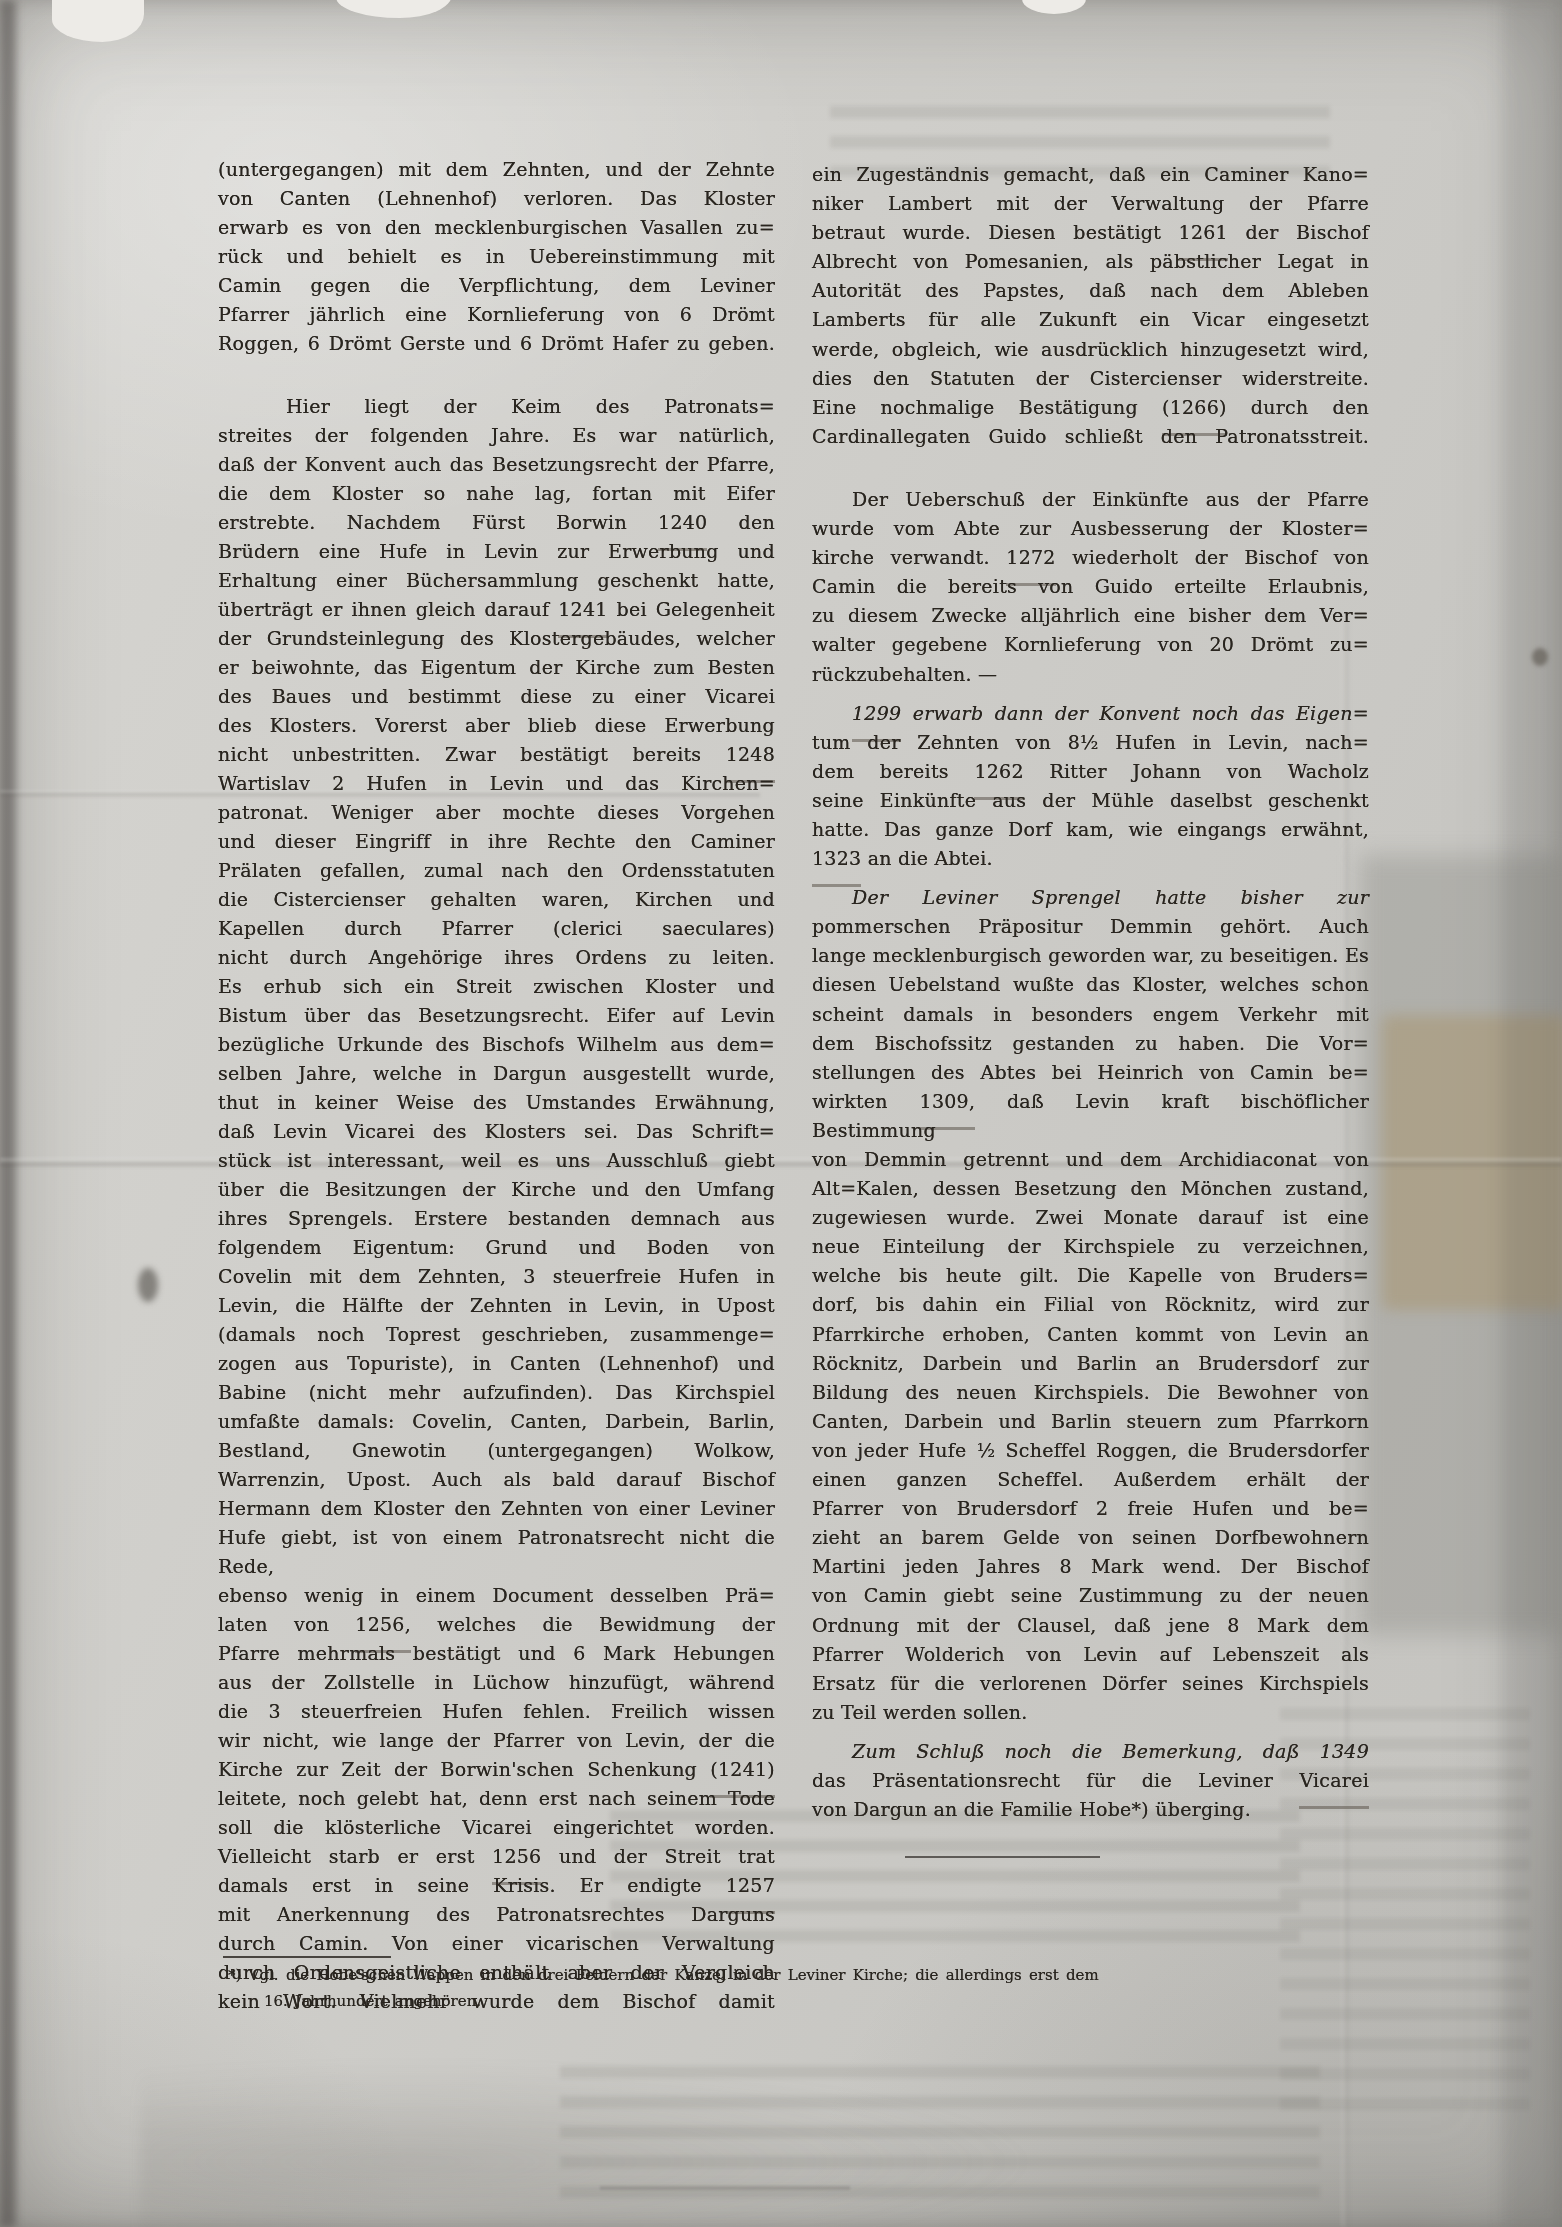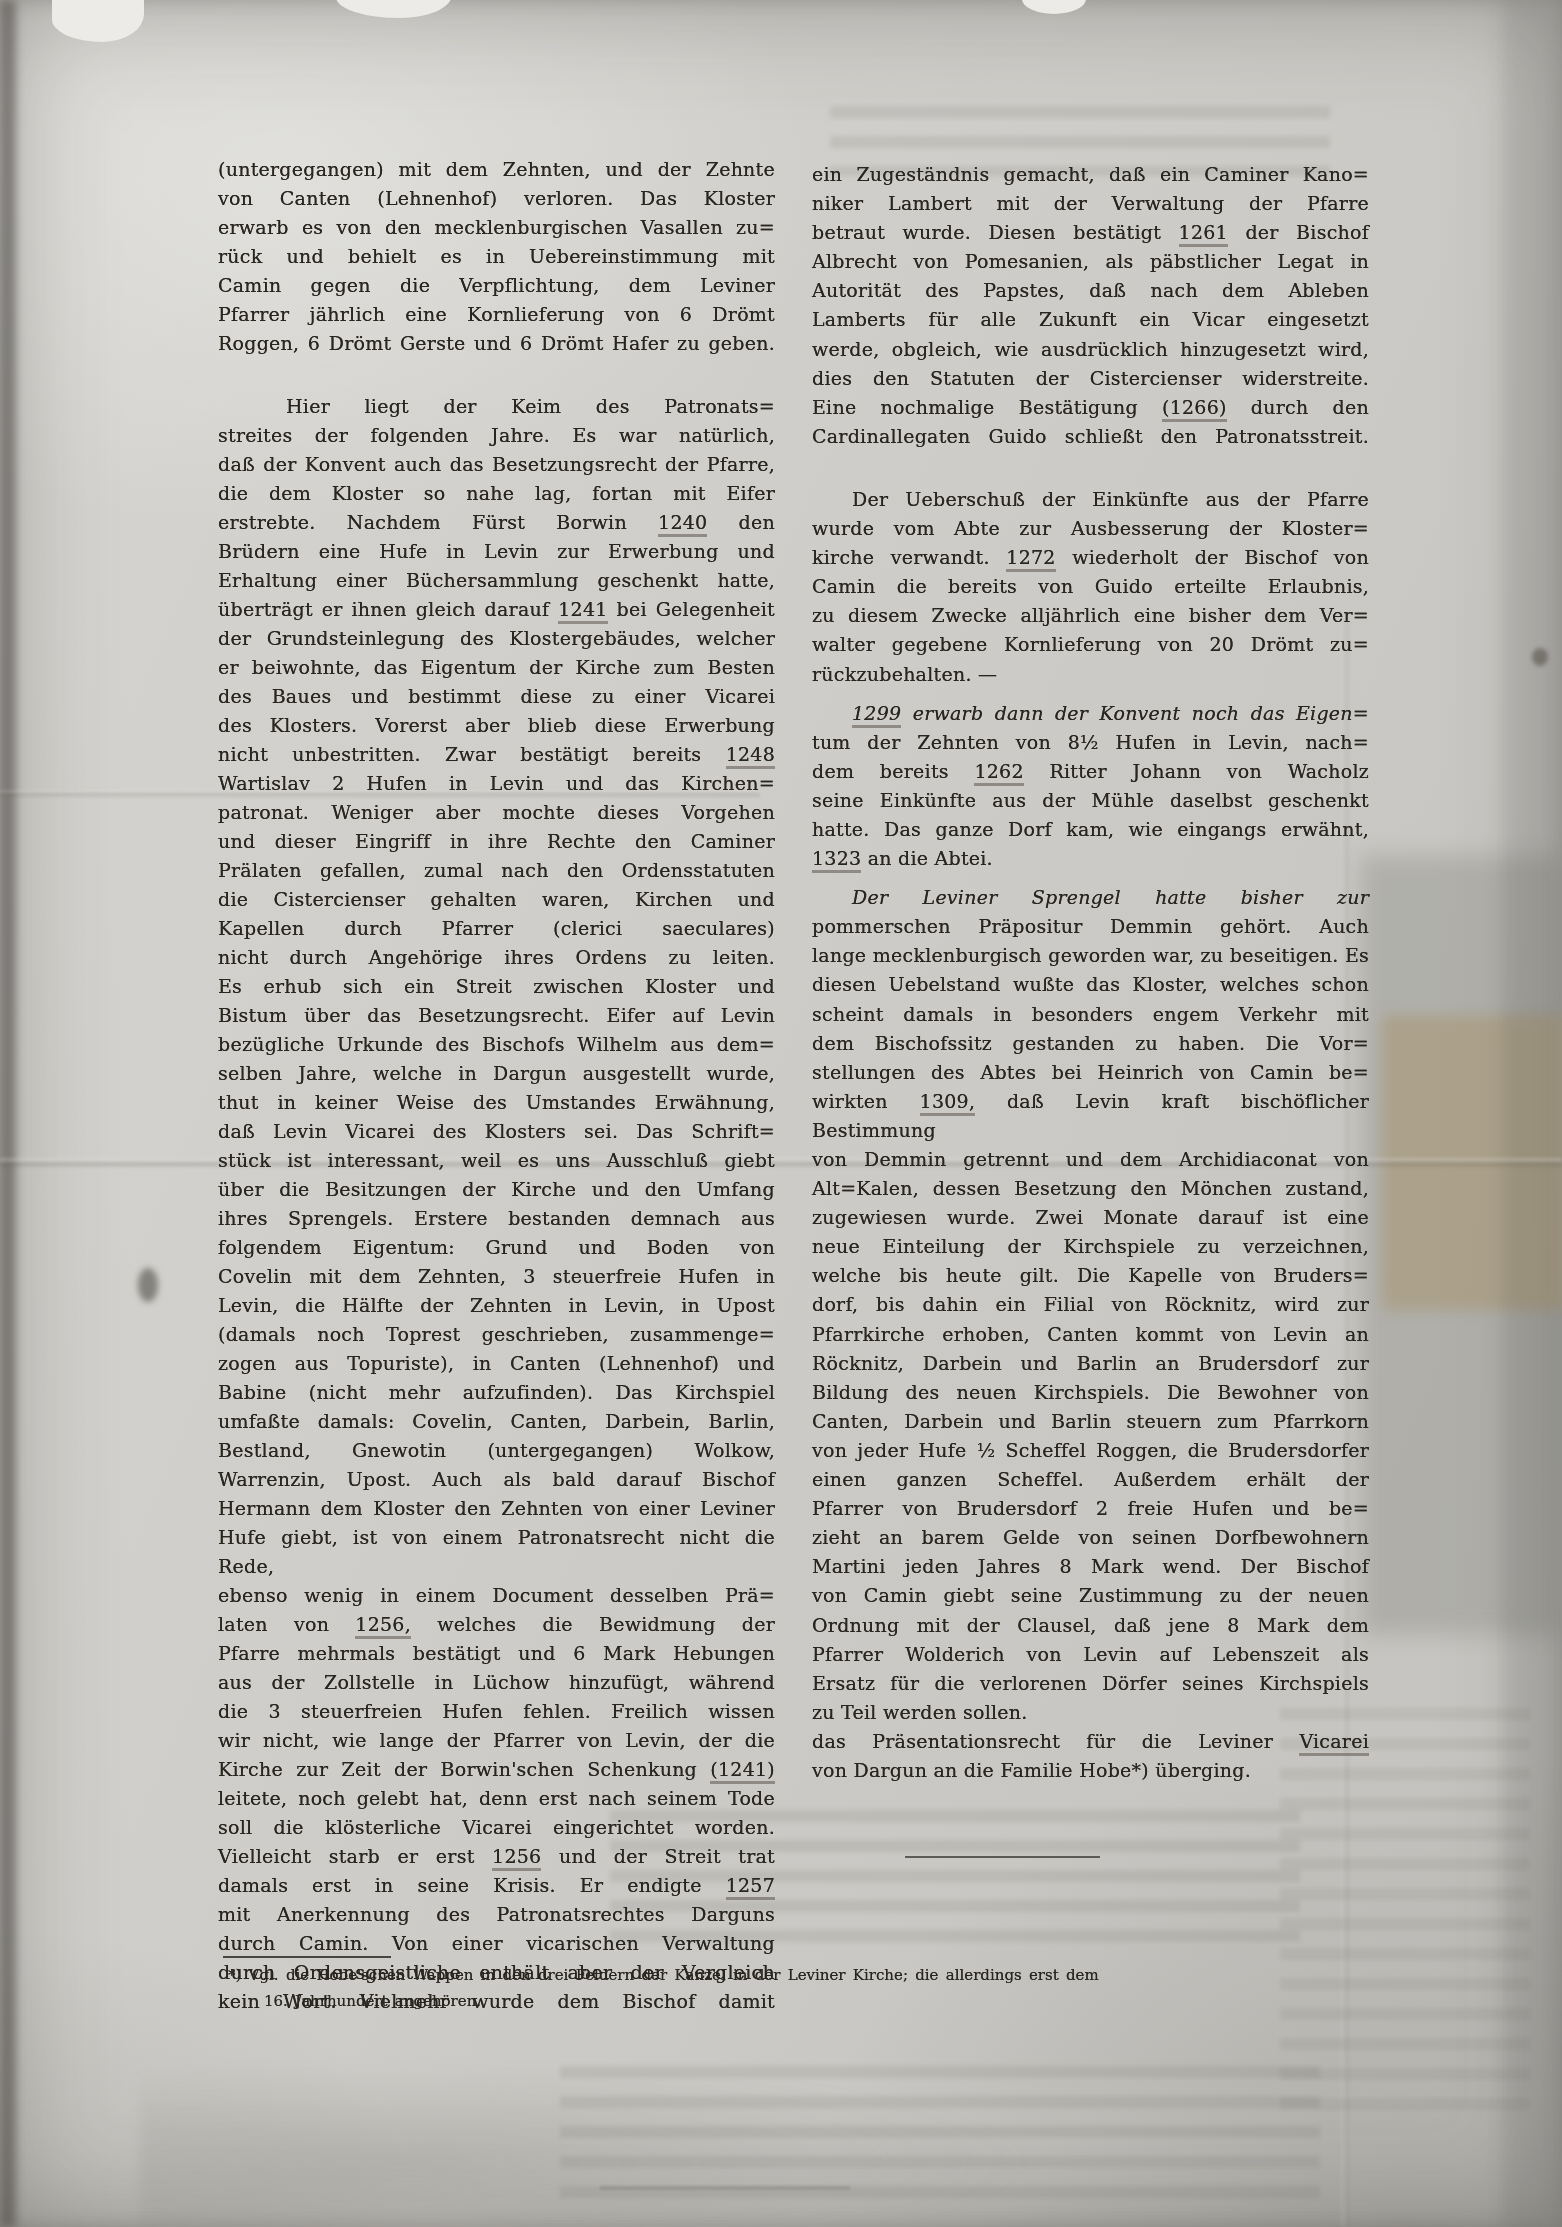--- a/index.html
+++ b/index.html
@@ -17,21 +17,21 @@
   
   .col{position:absolute;width:557px;font-size:19px;letter-spacing:0.25px;
        text-shadow:0 0 0.6px rgba(41,37,31,0.85);}
   .col-left {left:218px;top:155px;line-height:29.0px;}
   .col-right{left:812px;top:160px;line-height:29.1px;}
   .line{text-align:justify;text-align-last:justify;white-space:normal;}
   .line.short{text-align-last:left;}
   .line.ind{padding-left:68px;margin-top:34px;}
   .col-right .line.ind{padding-left:40px;}
   .line.gap{margin-top:10px;font-style:italic;}
-  .u{border-bottom:3px solid rgba(92,86,77,0.55);padding-bottom:1px;margin-top:34px;}
+  .u{border-bottom:3px solid rgba(92,86,77,0.55);padding-bottom:15px;margin-top:34px;}
   
   .fnsep{position:absolute;left:223px;top:1956px;width:168px;height:2px;
          background:rgba(48,44,39,0.85);}
   .footnote{position:absolute;left:228px;top:1962px;width:1045px;
             font-size:15px;line-height:26px;word-spacing:2.5px;
             text-shadow:0 0 0.5px rgba(41,37,31,0.8);}
   .footnote .line{text-align:left;text-align-last:left;}
   .footnote .line.cont{padding-left:36px;}
   
   .endrule{position:absolute;left:905px;top:1856px;width:195px;height:2px;
@@ -210,20 +210,21 @@
       <div class="line">von jeder Hufe ½ Scheffel Roggen, die Brudersdorfer</div>
       <div class="line">einen ganzen Scheffel. Außerdem erhält der</div>
       <div class="line">Pfarrer von Brudersdorf 2 freie Hufen und be=</div>
       <div class="line">zieht an barem Gelde von seinen Dorfbewohnern</div>
       <div class="line">Martini jeden Jahres 8 Mark wend. Der Bischof</div>
       <div class="line">von Camin giebt seine Zustimmung zu der neuen</div>
       <div class="line">Ordnung mit der Clausel, daß jene 8 Mark dem</div>
       <div class="line">Pfarrer Wolderich von Levin auf Lebenszeit als</div>
       <div class="line">Ersatz für die verlorenen Dörfer seines Kirchspiels</div>
       <div class="line short">zu Teil werden sollen.</div>
+      <div class="line ind gap">Zum Schluß noch die Bemerkung, daß 1349</div>
       <div class="line">das Präsentationsrecht für die Leviner <span class="u">Vicarei</span></div>
       <div class="line short">von Dargun an die Familie Hobe*) überging.</div>
     </div>
 
   <div class="endrule"></div>
 
   <div class="fnsep"></div>
   <div class="footnote">
       <div class="line">*) Vgl. die Hobe'schen Wappen in den drei Feldern der Kanzel in der Leviner Kirche; die allerdings erst dem</div>
       <div class="line short cont">16. Jahrhundert angehören.</div>

